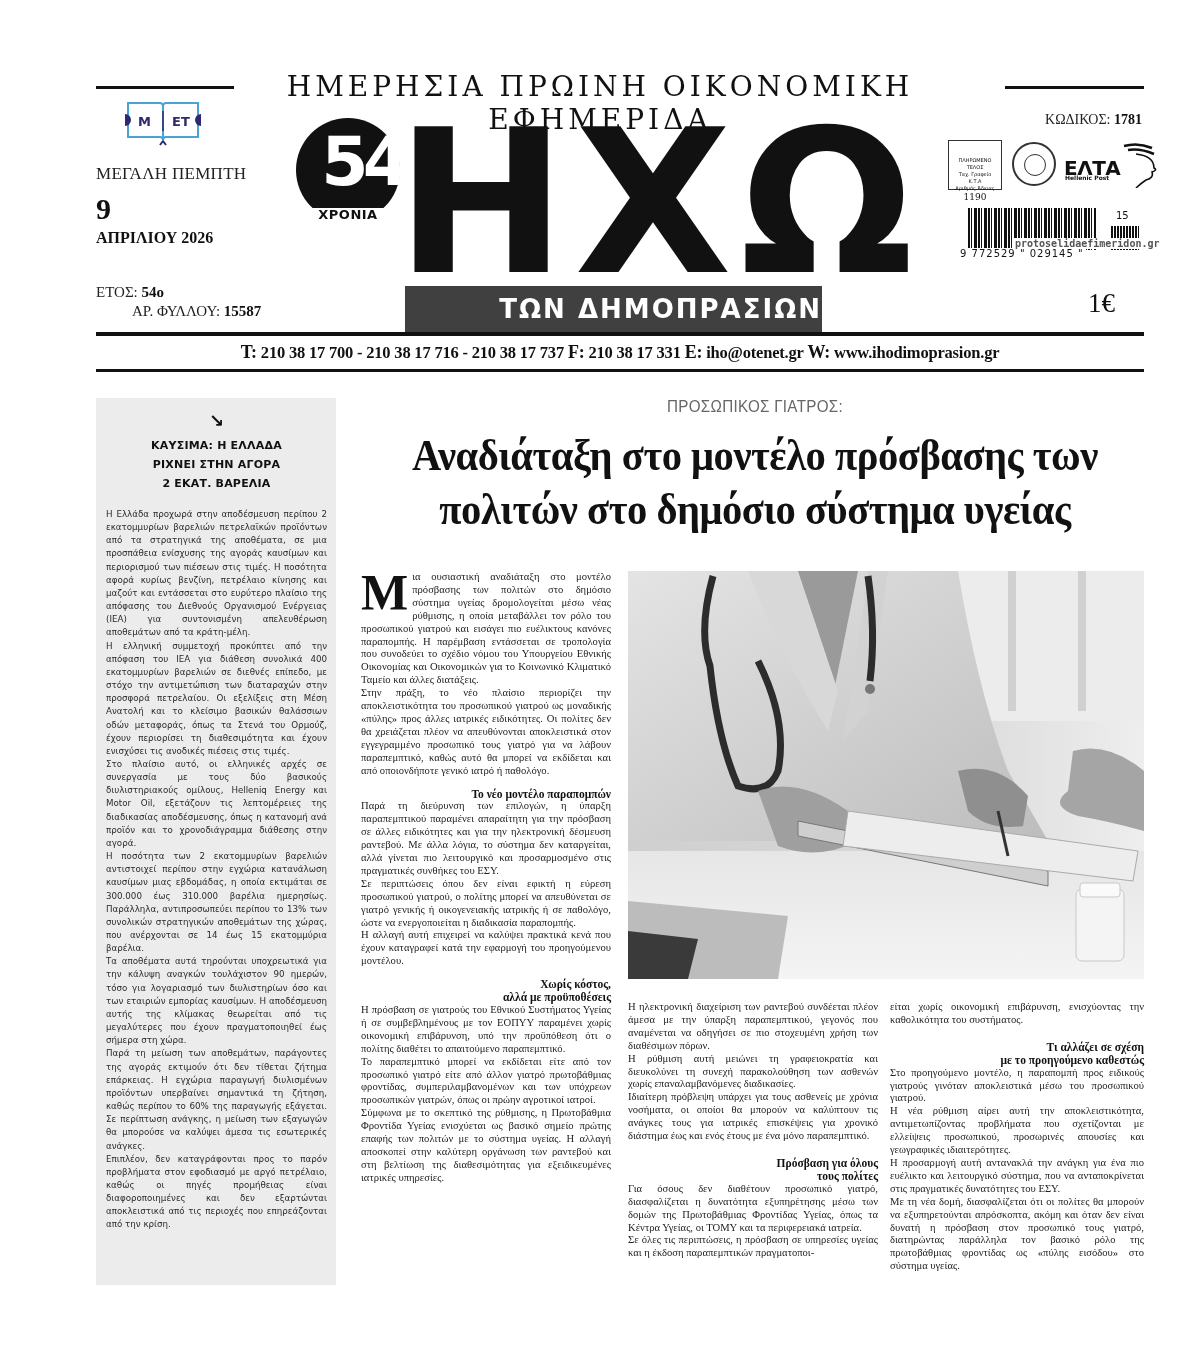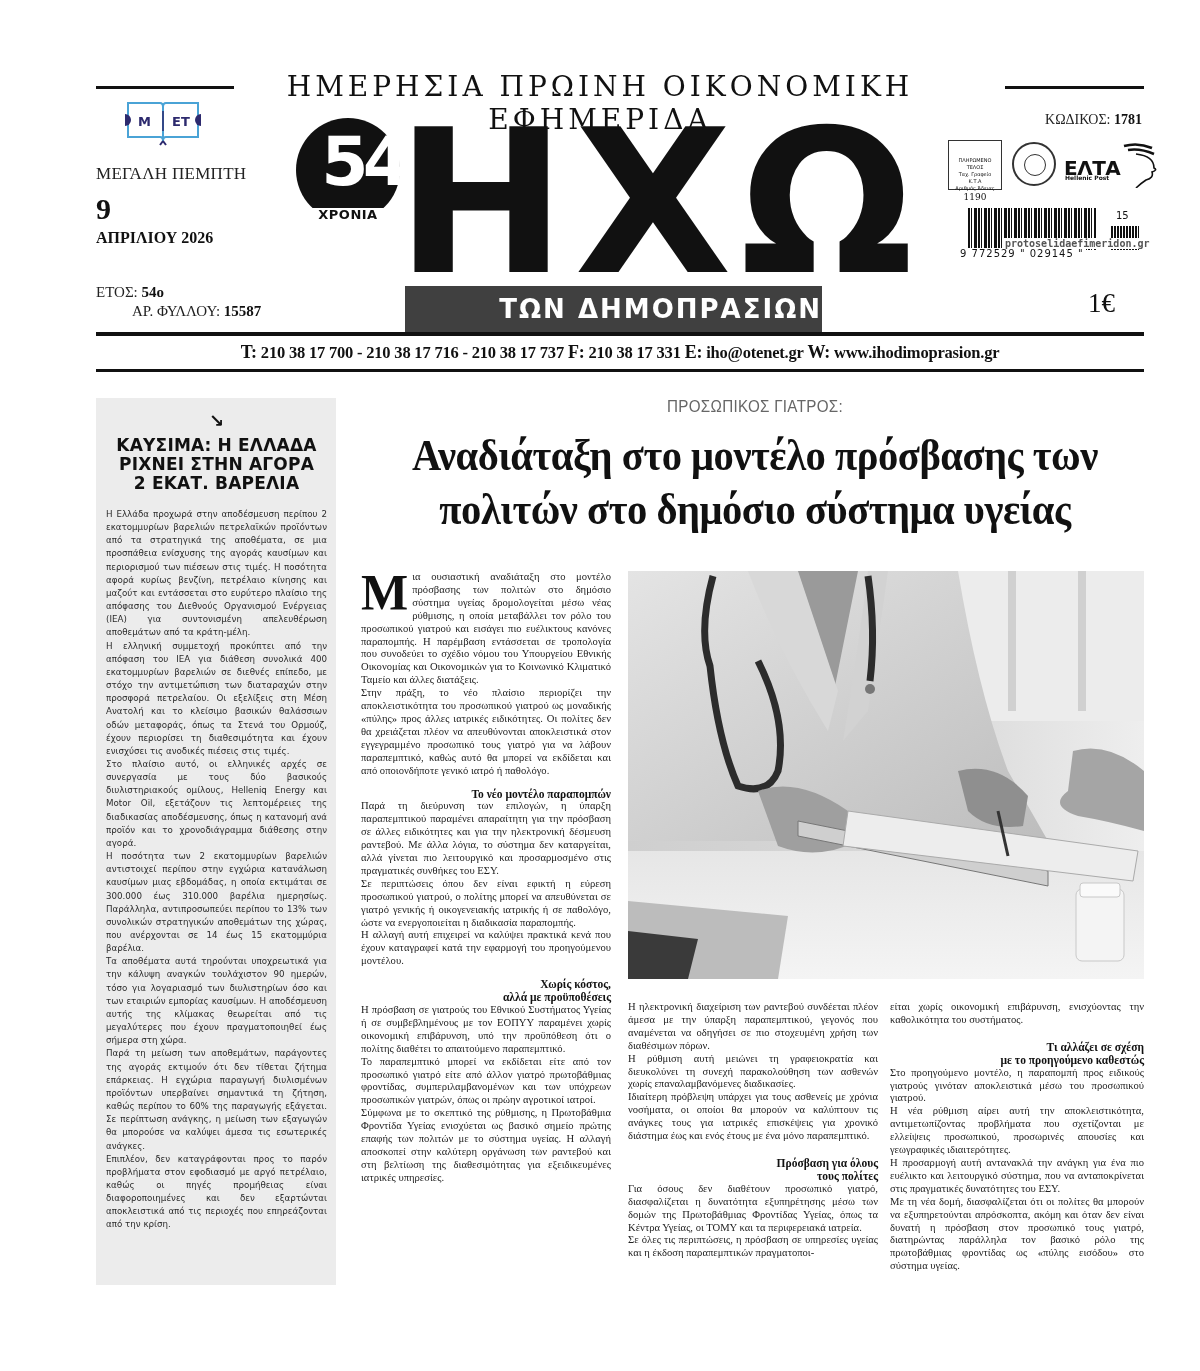--- a/index.html
+++ b/index.html
@@ -44,32 +44,32 @@
   .elta-sub { position: absolute; left: 117px; top: 34px; font-family: "DejaVu Sans", sans-serif; font-size: 6px; font-weight: bold; }
   .hermes { position: absolute; left: 170px; top: 0; width: 42px; height: 48px; }
 
   .barcode { position: absolute; left: 968px; top: 208px; width: 170px; height: 54px; }
   .barcode .bars { position: absolute; left: 0; top: 0; width: 128px; height: 42px;
     background: repeating-linear-gradient(90deg, #111 0 2px, #fff 2px 3px, #111 3px 4px, #fff 4px 6px, #111 6px 9px, #fff 9px 10px); }
   .barcode .bars2 { position: absolute; left: 143px; top: 18px; width: 28px; height: 24px;
     background: repeating-linear-gradient(90deg, #111 0 2px, #fff 2px 3px, #111 3px 5px, #fff 5px 6px); }
   .barcode .addon { position: absolute; left: 148px; top: 2px; font-family: "DejaVu Sans", sans-serif; font-size: 10px; }
   .barcode .digits { position: absolute; left: -10px; top: 40px; font-family: "DejaVu Sans", sans-serif; font-size: 10px; letter-spacing: 1px; background: #fff; padding: 0 2px; }
-  .barcode .wm { position: absolute; left: 36px; top: 30px; font-family: "DejaVu Sans Mono", monospace; font-weight: bold; font-size: 10px; color: #555; background: #fff; padding: 0 1px; }
+  .barcode .wm { position: absolute; left: 46px; top: 30px; font-family: "DejaVu Sans Mono", monospace; font-weight: bold; font-size: 10px; color: #555; background: #fff; padding: 0 1px; }
   .price { position: absolute; left: 1088px; top: 288px; font-size: 27px; color: #111; }
 
   .rule-thick { position: absolute; left: 96px; width: 1048px; height: 4px; background: #111; }
   .contact-line { position: absolute; left: 96px; width: 1048px; top: 342px; text-align: center;
     font-family: "Liberation Serif", serif; font-weight: bold; font-size: 16.5px; letter-spacing: -0.2px; color: #111; }
   .contact-line .lbl { font-size: 18px; }
 
   
   .sidebar { position: absolute; left: 96px; top: 398px; width: 240px; height: 887px; background: #ececec; padding: 10px 9px 0 10px; }
   .sidebar .arrow { text-align: center; font-family: "DejaVu Sans", sans-serif; font-size: 18px; font-weight: bold; line-height: 18px; margin-top: 4px; }
-  .sidebar h2 { text-align: center; font-family: "DejaVu Sans", sans-serif; font-weight: bold; font-size: 17px; line-height: 19px; margin-top: 6px; letter-spacing: 0.2px; }
+  .sidebar h2 { text-align: center; font-family: "DejaVu Sans", sans-serif; font-weight: bold; font-size: 11px; line-height: 19px; margin-top: 6px; letter-spacing: 0.2px; }
   .sidebar .body { margin-top: 15px; font-family: "DejaVu Sans", sans-serif; font-size: 8.7px; line-height: 13.15px; text-align: justify; color: #2b2b2b; hyphens: manual; }
   .sidebar .body p { margin: 0; }
 
   
   .kicker { position: absolute; left: 350px; width: 810px; top: 398px; text-align: center;
     font-family: "Liberation Sans", sans-serif; font-size: 16px; color: #666; letter-spacing: 0.3px; transform: scaleX(0.95); }
   .headline { position: absolute; left: 350px; width: 810px; top: 428px; text-align: center;
     font-family: "Liberation Serif", serif; font-weight: bold; font-size: 45px; line-height: 54px; letter-spacing: -0.5px; color: #111; transform: scaleX(0.9); transform-origin: center top; }
 
   .col { position: absolute; font-family: "Liberation Serif", serif; font-size: 10.6px; line-height: 12.9px; color: #222; text-align: justify; }

